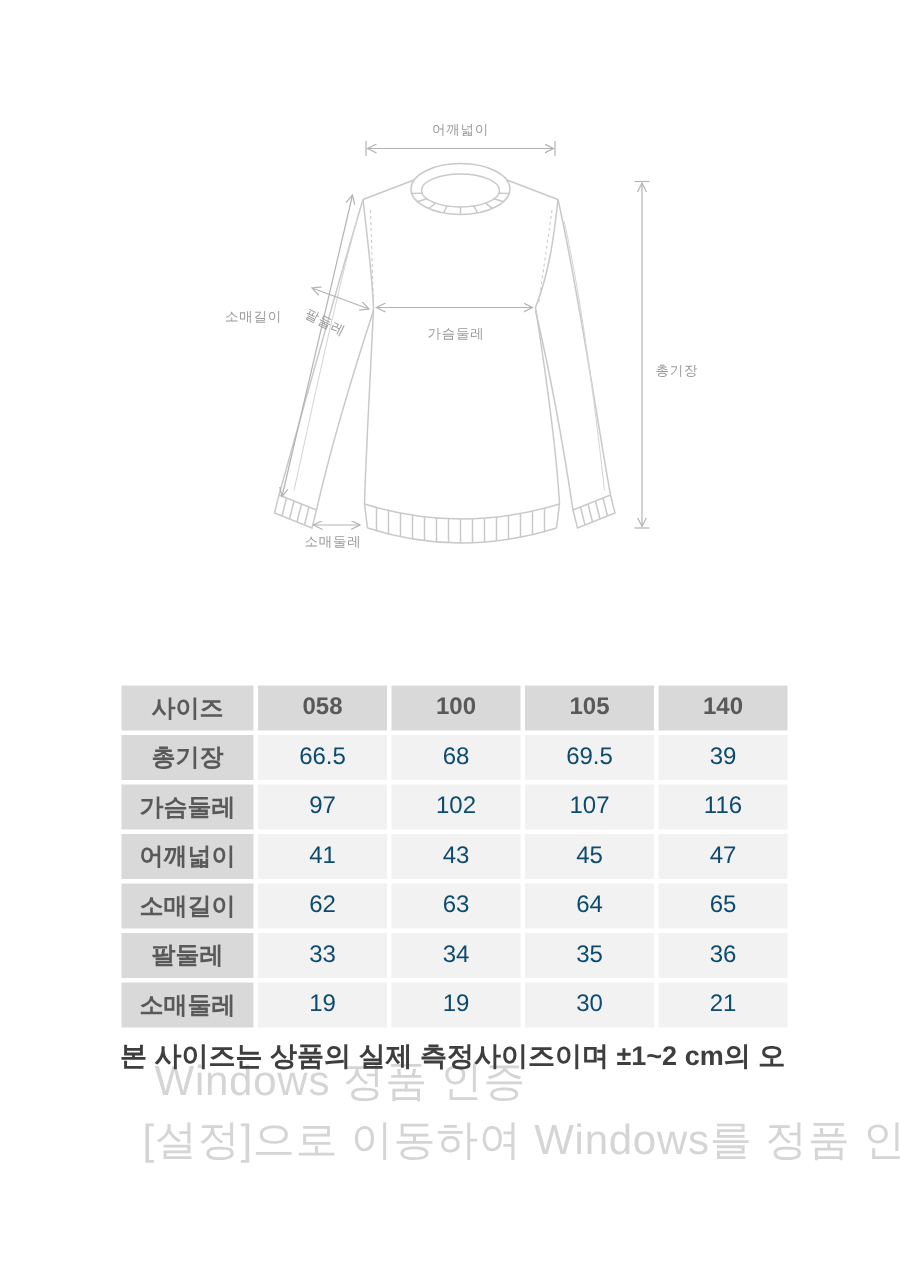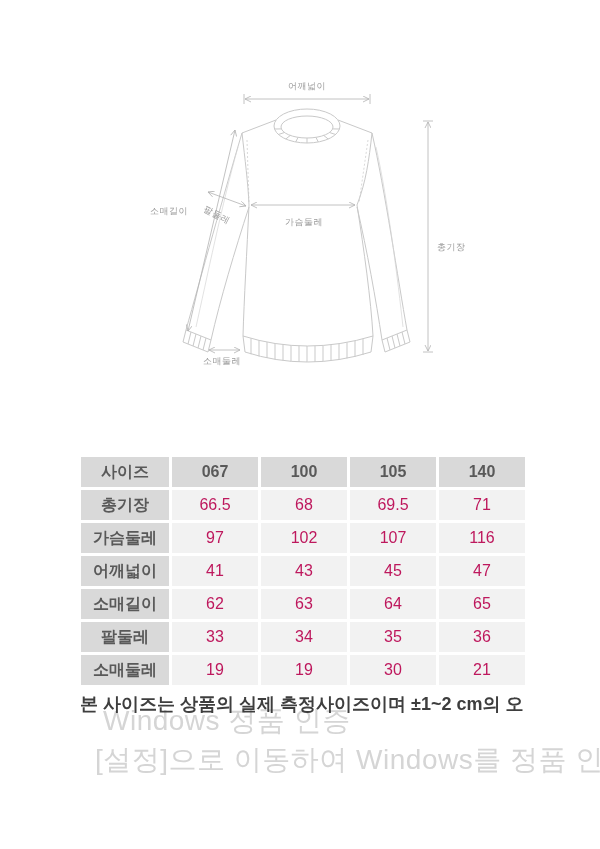--- a/index.html
+++ b/index.html
@@ -46,21 +46,21 @@
     color:#595959;
     font-weight:700;
   }
   .size-table tbody th {
     background:#d9d9d9;
     color:#595959;
     font-weight:700;
   }
   .size-table tbody td {
     background:#f2f2f2;
-    color:#be185d;
+    color:#0c4a6e;
     font-weight:400;
   }
 
   
   .watermark {
     position:absolute;
     color:#d5d5d5;
     font-size:28px;
     letter-spacing:0.5px;
     white-space:nowrap;
@@ -155,33 +155,33 @@
     <colgroup>
       <col class="c-label">
         <col class="c-val">
         <col class="c-val">
         <col class="c-val">
         <col class="c-val">
     </colgroup>
     <thead>
       <tr>
         <th>사이즈</th>
-        <th>067</th>
+        <th>058</th>
         <th>100</th>
         <th>105</th>
         <th>140</th>
       </tr>
     </thead>
     <tbody>
       <tr>
         <th>총기장</th>
         <td>66.5</td>
         <td>68</td>
         <td>69.5</td>
-        <td>71</td>
+        <td>39</td>
       </tr>
       <tr>
         <th>가슴둘레</th>
         <td>97</td>
         <td>102</td>
         <td>107</td>
         <td>116</td>
       </tr>
       <tr>
         <th>어깨넓이</th>

